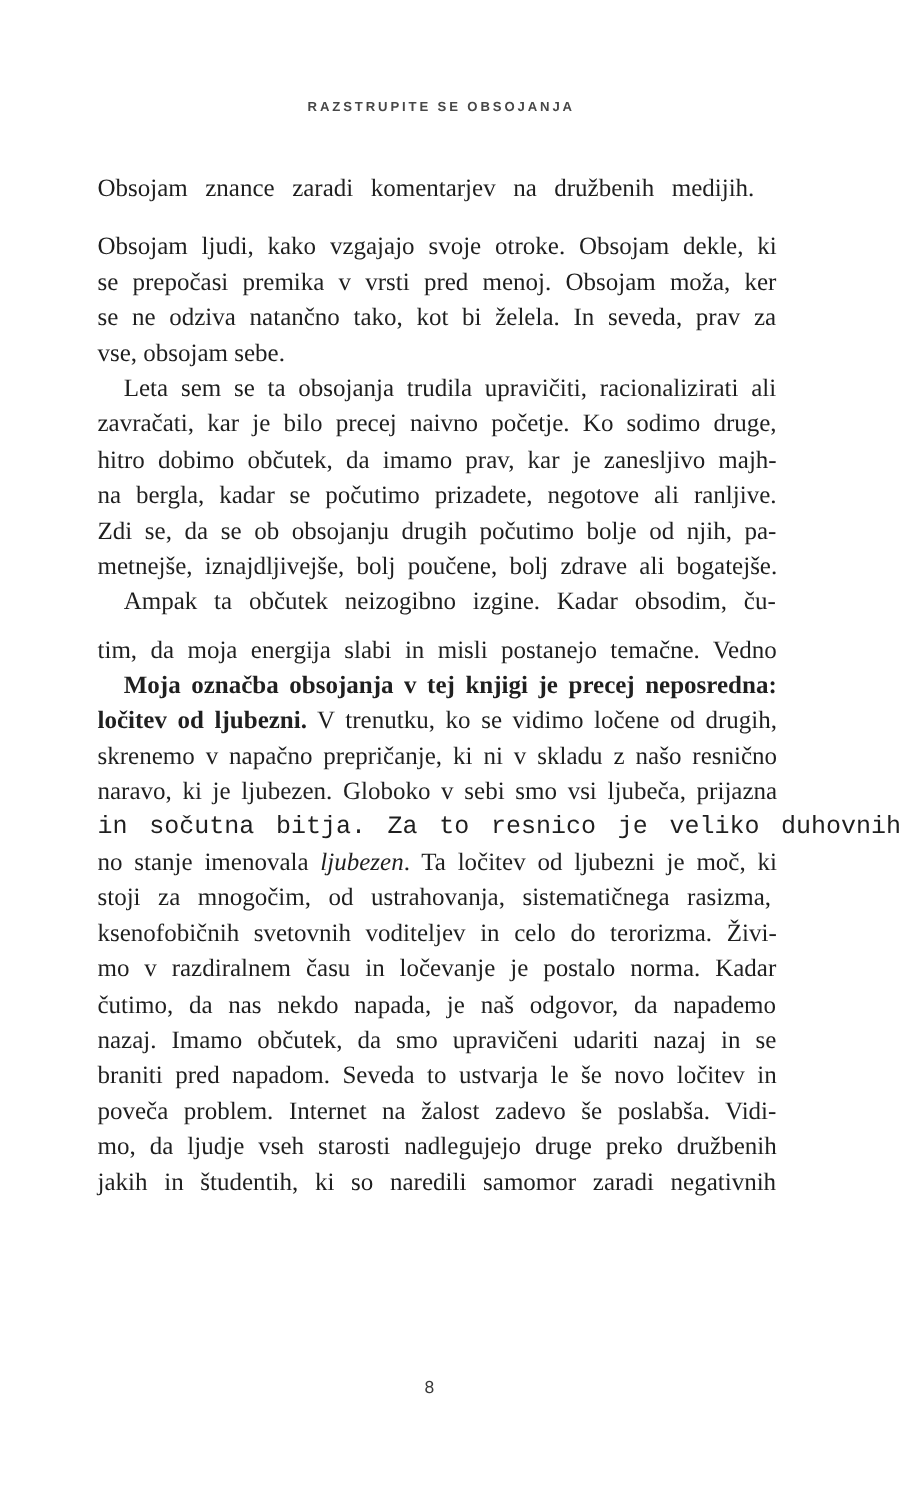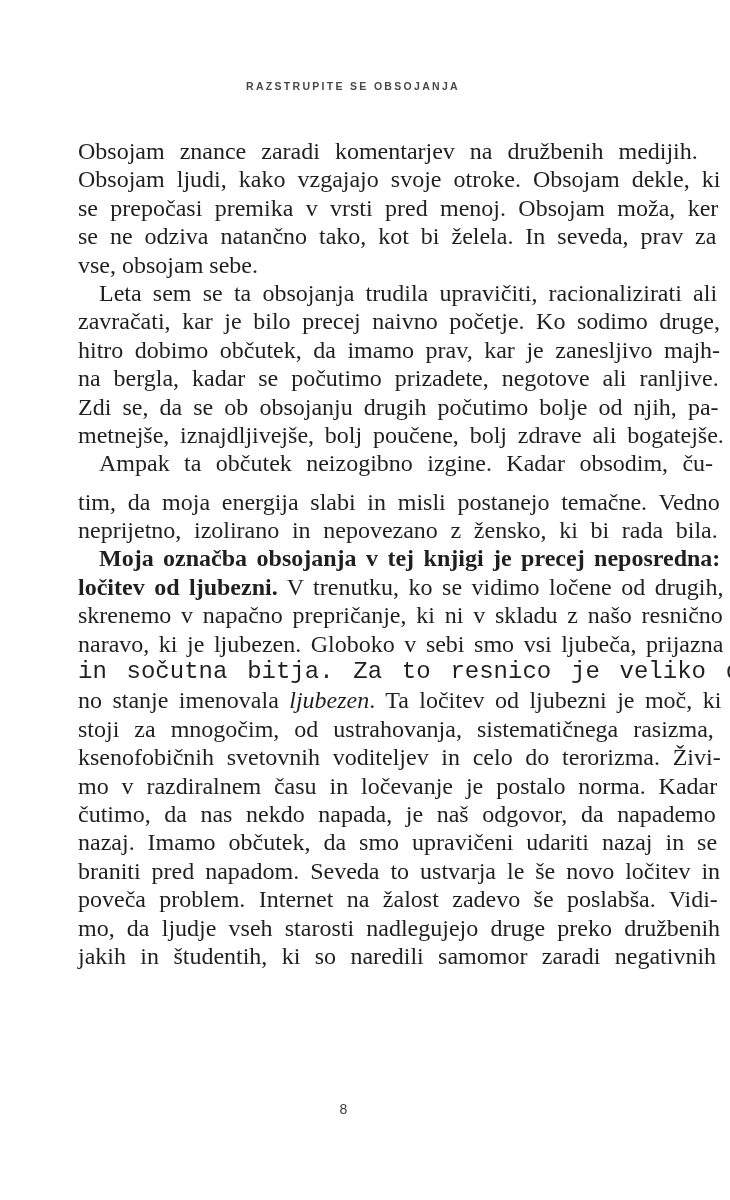--- a/index.html
+++ b/index.html
@@ -22,21 +22,21 @@
     text-align:center;
     font-family:"Liberation Sans",sans-serif;
     font-size:10.5px;
     font-weight:700;
     letter-spacing:2.3px;
     color:var(--header-text);
   }
   .body-text{
     position:absolute;
     left:78px;top:137px;width:531px;
-    font-size:24px;
+    font-size:20px;
     line-height:28.4px;
     color:var(--body-text);
   }
   .line{
     white-space:nowrap;
     height:28.4px;
     overflow:visible;
   }
   .line.indent{text-indent:21px;}
   .seg-bold{font-weight:bold;}
@@ -52,33 +52,32 @@
   }
 </style>
 </head>
 <body>
 
 <div class="page">
   <div class="running-head">RAZSTRUPITE SE OBSOJANJA</div>
 
   <div class="body-text" id="lines">
       <div class="line" style="word-spacing: 9px;"><span class="seg-regular">Obsojam znance zaradi komentarjev na družbenih medijih.</span></div>
-      <div class="line" style="word-spacing: 6.06px;"><span class="seg-regular">Obsojam ljudi, kako vzgajajo svoje otroke. Obsojam dekle, ki</span></div>
+      <div class="line" style="word-spacing: 6.06px; margin-top: 18px;"><span class="seg-regular">Obsojam ljudi, kako vzgajajo svoje otroke. Obsojam dekle, ki</span></div>
       <div class="line" style="word-spacing: 6.35px;"><span class="seg-regular">se prepočasi premika v vrsti pred menoj. Obsojam moža, ker</span></div>
       <div class="line" style="word-spacing: 5.94px;"><span class="seg-regular">se ne odziva natančno tako, kot bi želela. In seveda, prav za</span></div>
       <div class="line"><span class="seg-regular">vse, obsojam sebe.</span></div>
       <div class="line indent" style="word-spacing: 5.2px;"><span class="seg-regular">Leta sem se ta obsojanja trudila upravičiti, racionalizirati ali</span></div>
       <div class="line" style="word-spacing: 5.57px;"><span class="seg-regular">zavračati, kar je bilo precej naivno početje. Ko sodimo druge,</span></div>
       <div class="line" style="word-spacing: 5.53px;"><span class="seg-regular">hitro dobimo občutek, da imamo prav, kar je zanesljivo majh-</span></div>
       <div class="line" style="word-spacing: 6.93px;"><span class="seg-regular">na bergla, kadar se počutimo prizadete, negotove ali ranljive.</span></div>
       <div class="line" style="word-spacing: 5.09px;"><span class="seg-regular">Zdi se, da se ob obsojanju drugih počutimo bolje od njih, pa-</span></div>
       <div class="line" style="word-spacing: 4.77px;"><span class="seg-regular">metnejše, iznajdljivejše, bolj poučene, bolj zdrave ali bogatejše.</span></div>
       <div class="line indent" style="word-spacing: 8.42px;"><span class="seg-regular">Ampak ta občutek neizogibno izgine. Kadar obsodim, ču-</span></div>
       <div class="line" style="word-spacing: 5.71px; margin-top: 10px;"><span class="seg-regular">tim, da moja energija slabi in misli postanejo temačne. Vedno</span></div>
-      <div class="line" style="word-spacing: 6.66px;"><span class="seg-regular">neprijetno, izolirano in nepovezano z žensko, ki bi rada bila.</span></div>
       <div class="line indent" style="word-spacing: 3.45px;"><span class="seg-bold">Moja označba obsojanja v tej knjigi je precej neposredna:</span></div>
       <div class="line" style="word-spacing: 3.5px;"><span class="seg-bold">ločitev od ljubezni.</span><span class="seg-regular"> V trenutku, ko se vidimo ločene od drugih,</span></div>
       <div class="line" style="word-spacing: 3.77px;"><span class="seg-regular">skrenemo v napačno prepričanje, ki ni v skladu z našo resnično</span></div>
       <div class="line" style="word-spacing: 3.55px;"><span class="seg-regular">naravo, ki je ljubezen. Globoko v sebi smo vsi ljubeča, prijazna</span></div>
       <div class="line" style="word-spacing: 5.35px; font-family: Liberation Mono, monospace;"><span class="seg-regular">in sočutna bitja. Za to resnico je veliko duhovnih izrazov, kot</span></div>
       <div class="line" style="word-spacing: 4.43px;"><span class="seg-regular">no stanje imenovala </span><span class="seg-italic">ljubezen</span><span class="seg-regular">. Ta ločitev od ljubezni je moč, ki</span></div>
       <div class="line" style="word-spacing: 9px;"><span class="seg-regular">stoji za mnogočim, od ustrahovanja, sistematičnega rasizma,</span></div>
       <div class="line" style="word-spacing: 6.69px;"><span class="seg-regular">ksenofobičnih svetovnih voditeljev in celo do terorizma. Živi-</span></div>
       <div class="line" style="word-spacing: 6.9px;"><span class="seg-regular">mo v razdiralnem času in ločevanje je postalo norma. Kadar</span></div>
       <div class="line" style="word-spacing: 7.58px;"><span class="seg-regular">čutimo, da nas nekdo napada, je naš odgovor, da napademo</span></div>

